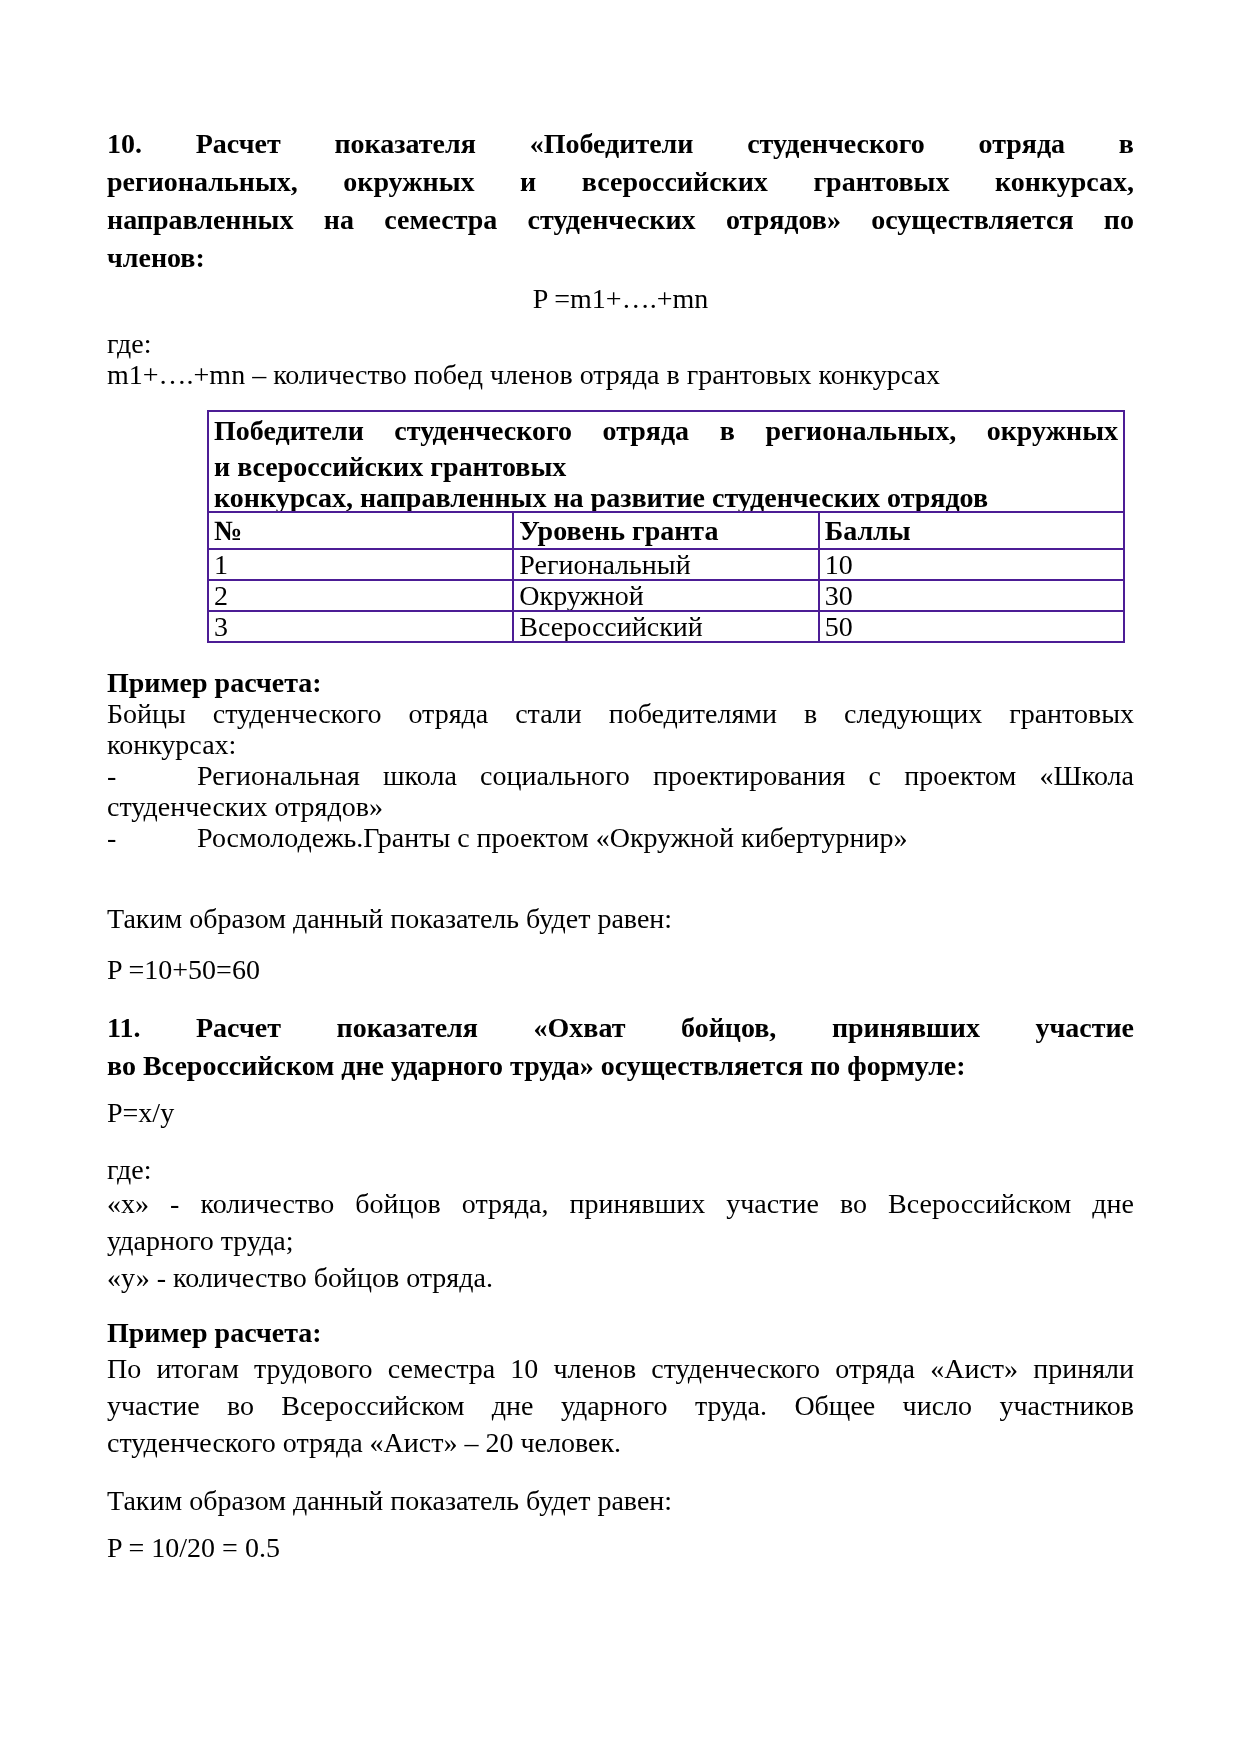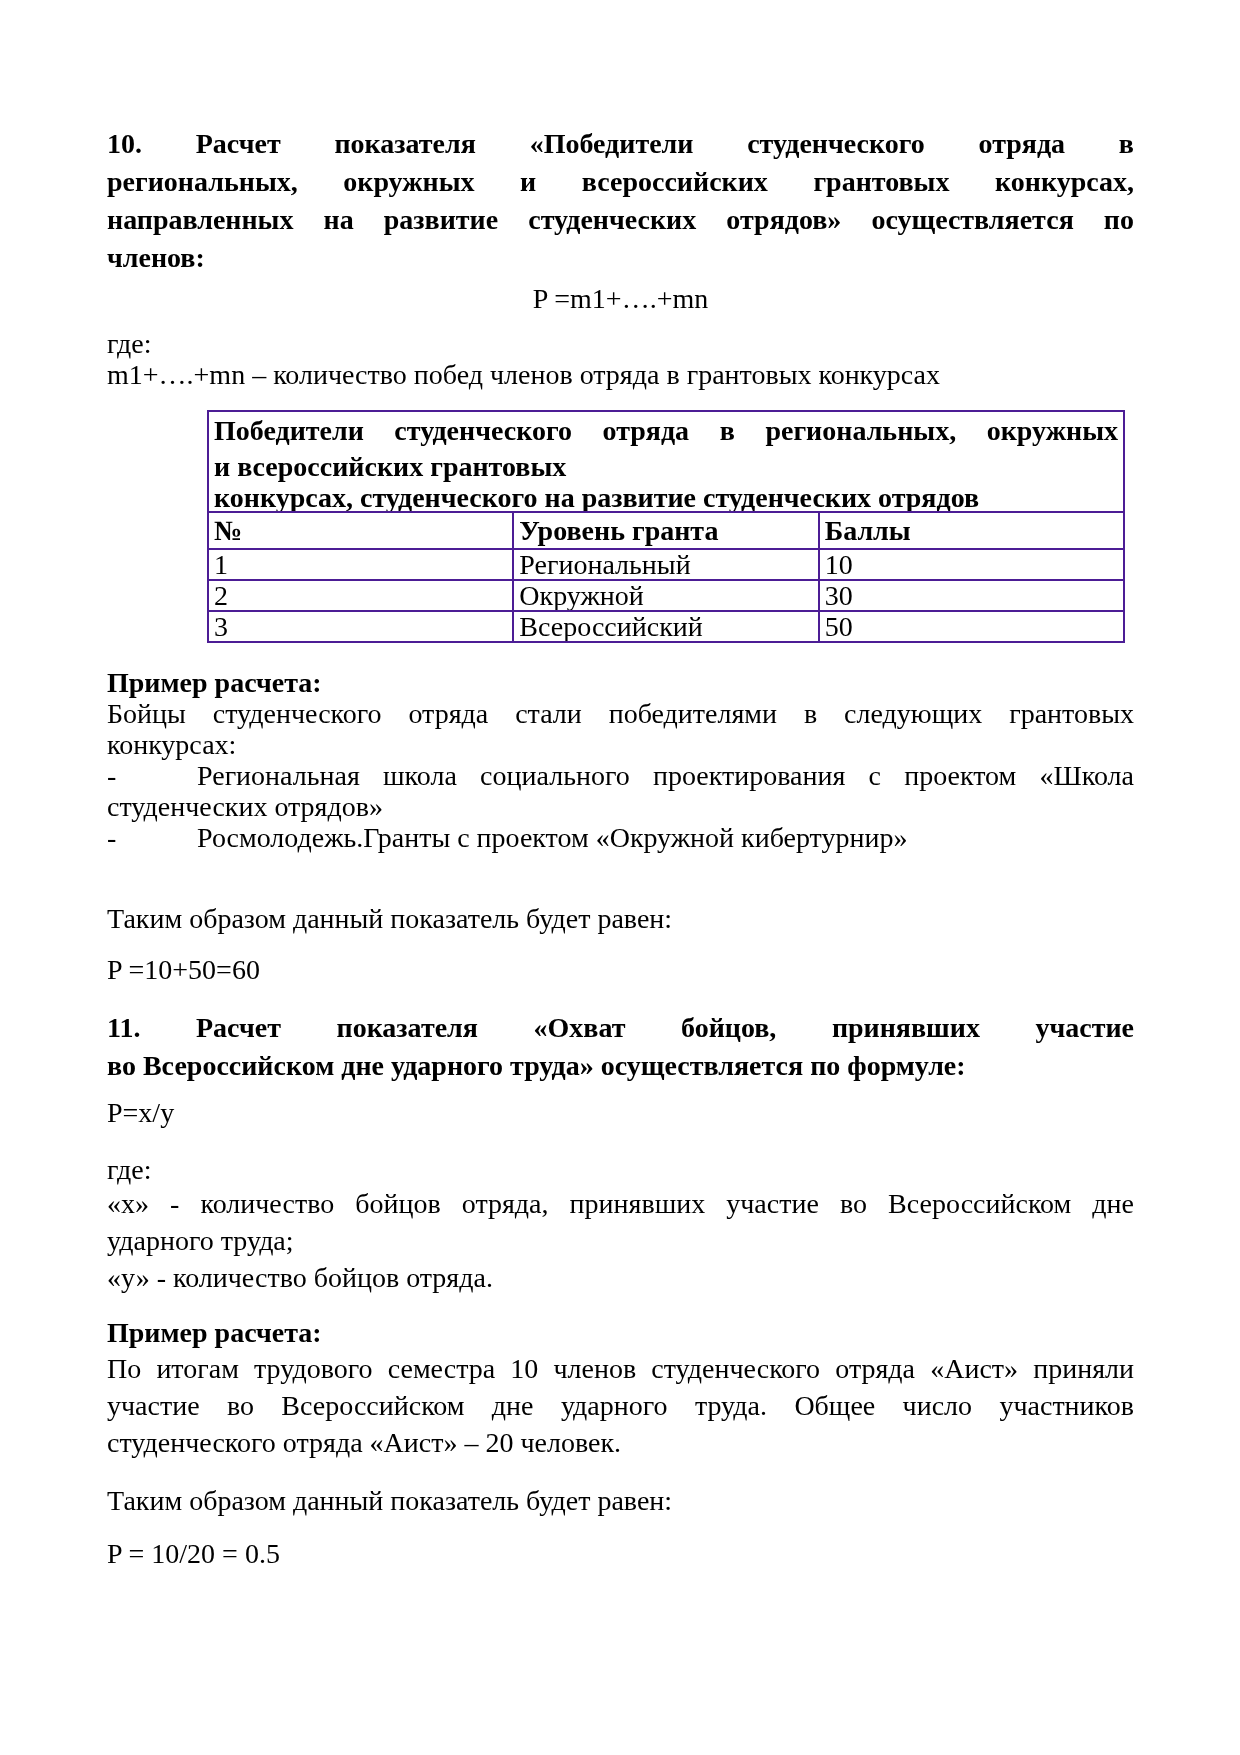--- a/index.html
+++ b/index.html
@@ -45,48 +45,48 @@
   .bullet-cont { line-height: 31px; }
   .thus10 { margin-top: 50px; }
   .result10 { margin-top: 20px; }
   .heading11 { margin-top: 24px; }
   .formula11 { margin-top: 12px; }
   .where11-label { margin-top: 26px; }
   .sp15 > div { line-height: 37px; }
   .where11-y { line-height: 37px; }
   .example11-title { margin-top: 20px; line-height: 34px; }
   .thus11 { margin-top: 24px; }
-  .result11 { margin-top: 22px; }
+  .result11 { margin-top: 16px; }
 </style>
 </head>
 <body>
 
 <div class="page">
 
   <div class="para bold h15">
     <div class="jl">10. Расчет показателя «Победители студенческого отряда в</div>
     <div class="jl">региональных, окружных и всероссийских грантовых конкурсах,</div>
-    <div class="jl">направленных на развитие студенческих отрядов» осуществляется по</div>
+    <div class="jl">направленных на семестра студенческих отрядов» осуществляется по</div>
     <div>членов:</div>
   </div>
 
   <div class="para formula10">P =m1+….+mn</div>
 
   <div class="para where10-label">где:</div>
   <div class="para">m1+….+mn – количество побед членов отряда в грантовых конкурсах</div>
 
   <table class="tbl">
     <tbody>
         <tr>
       <td colspan="3" class="caption-cell">
         <div class="cap1">
           <div class="jl">Победители студенческого отряда в региональных, окружных</div>
           <div>и всероссийских грантовых</div>
         </div>
-        <div class="cap2">конкурсах, студенческого на развитие студенческих отрядов</div>
+        <div class="cap2">конкурсах, направленных на развитие студенческих отрядов</div>
       </td>
     </tr>
     <tr class="head-row">
       <td class="col-num">№</td>
       <td class="col-level">Уровень гранта</td>
       <td class="col-pts">Баллы</td>
     </tr>
     <tr class="data-row">
       <td>1</td>
       <td>Региональный</td>

